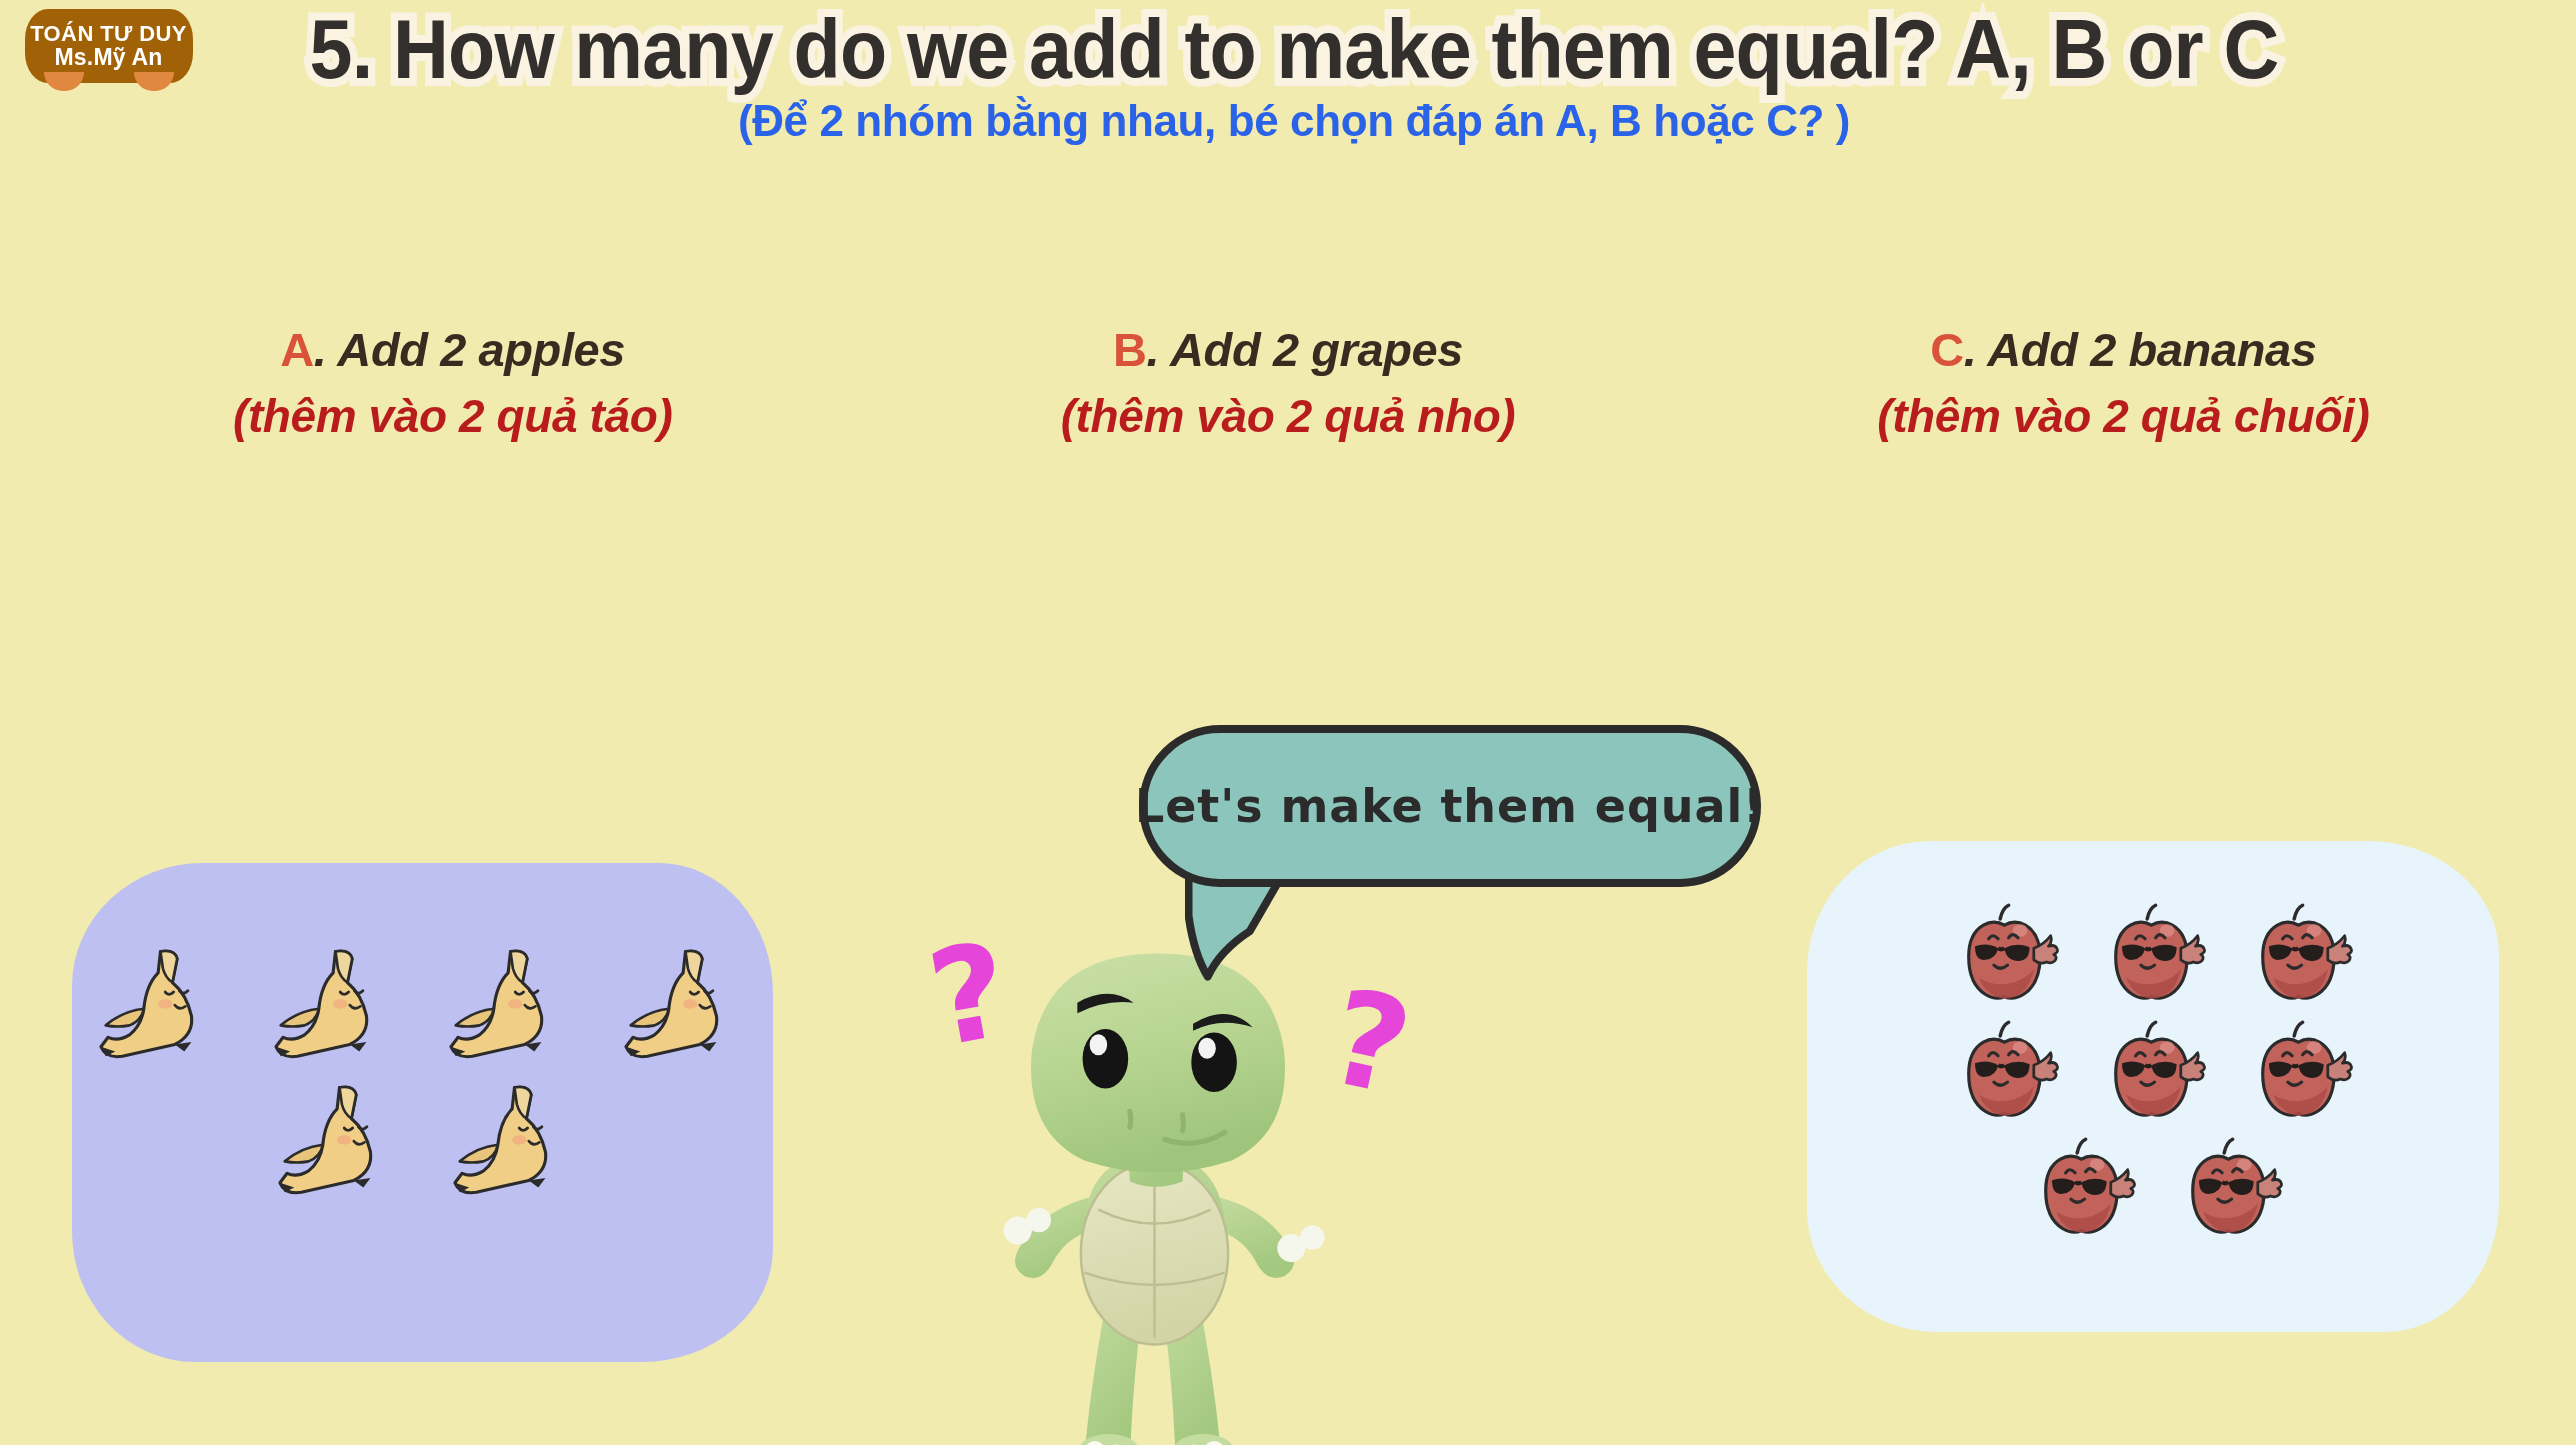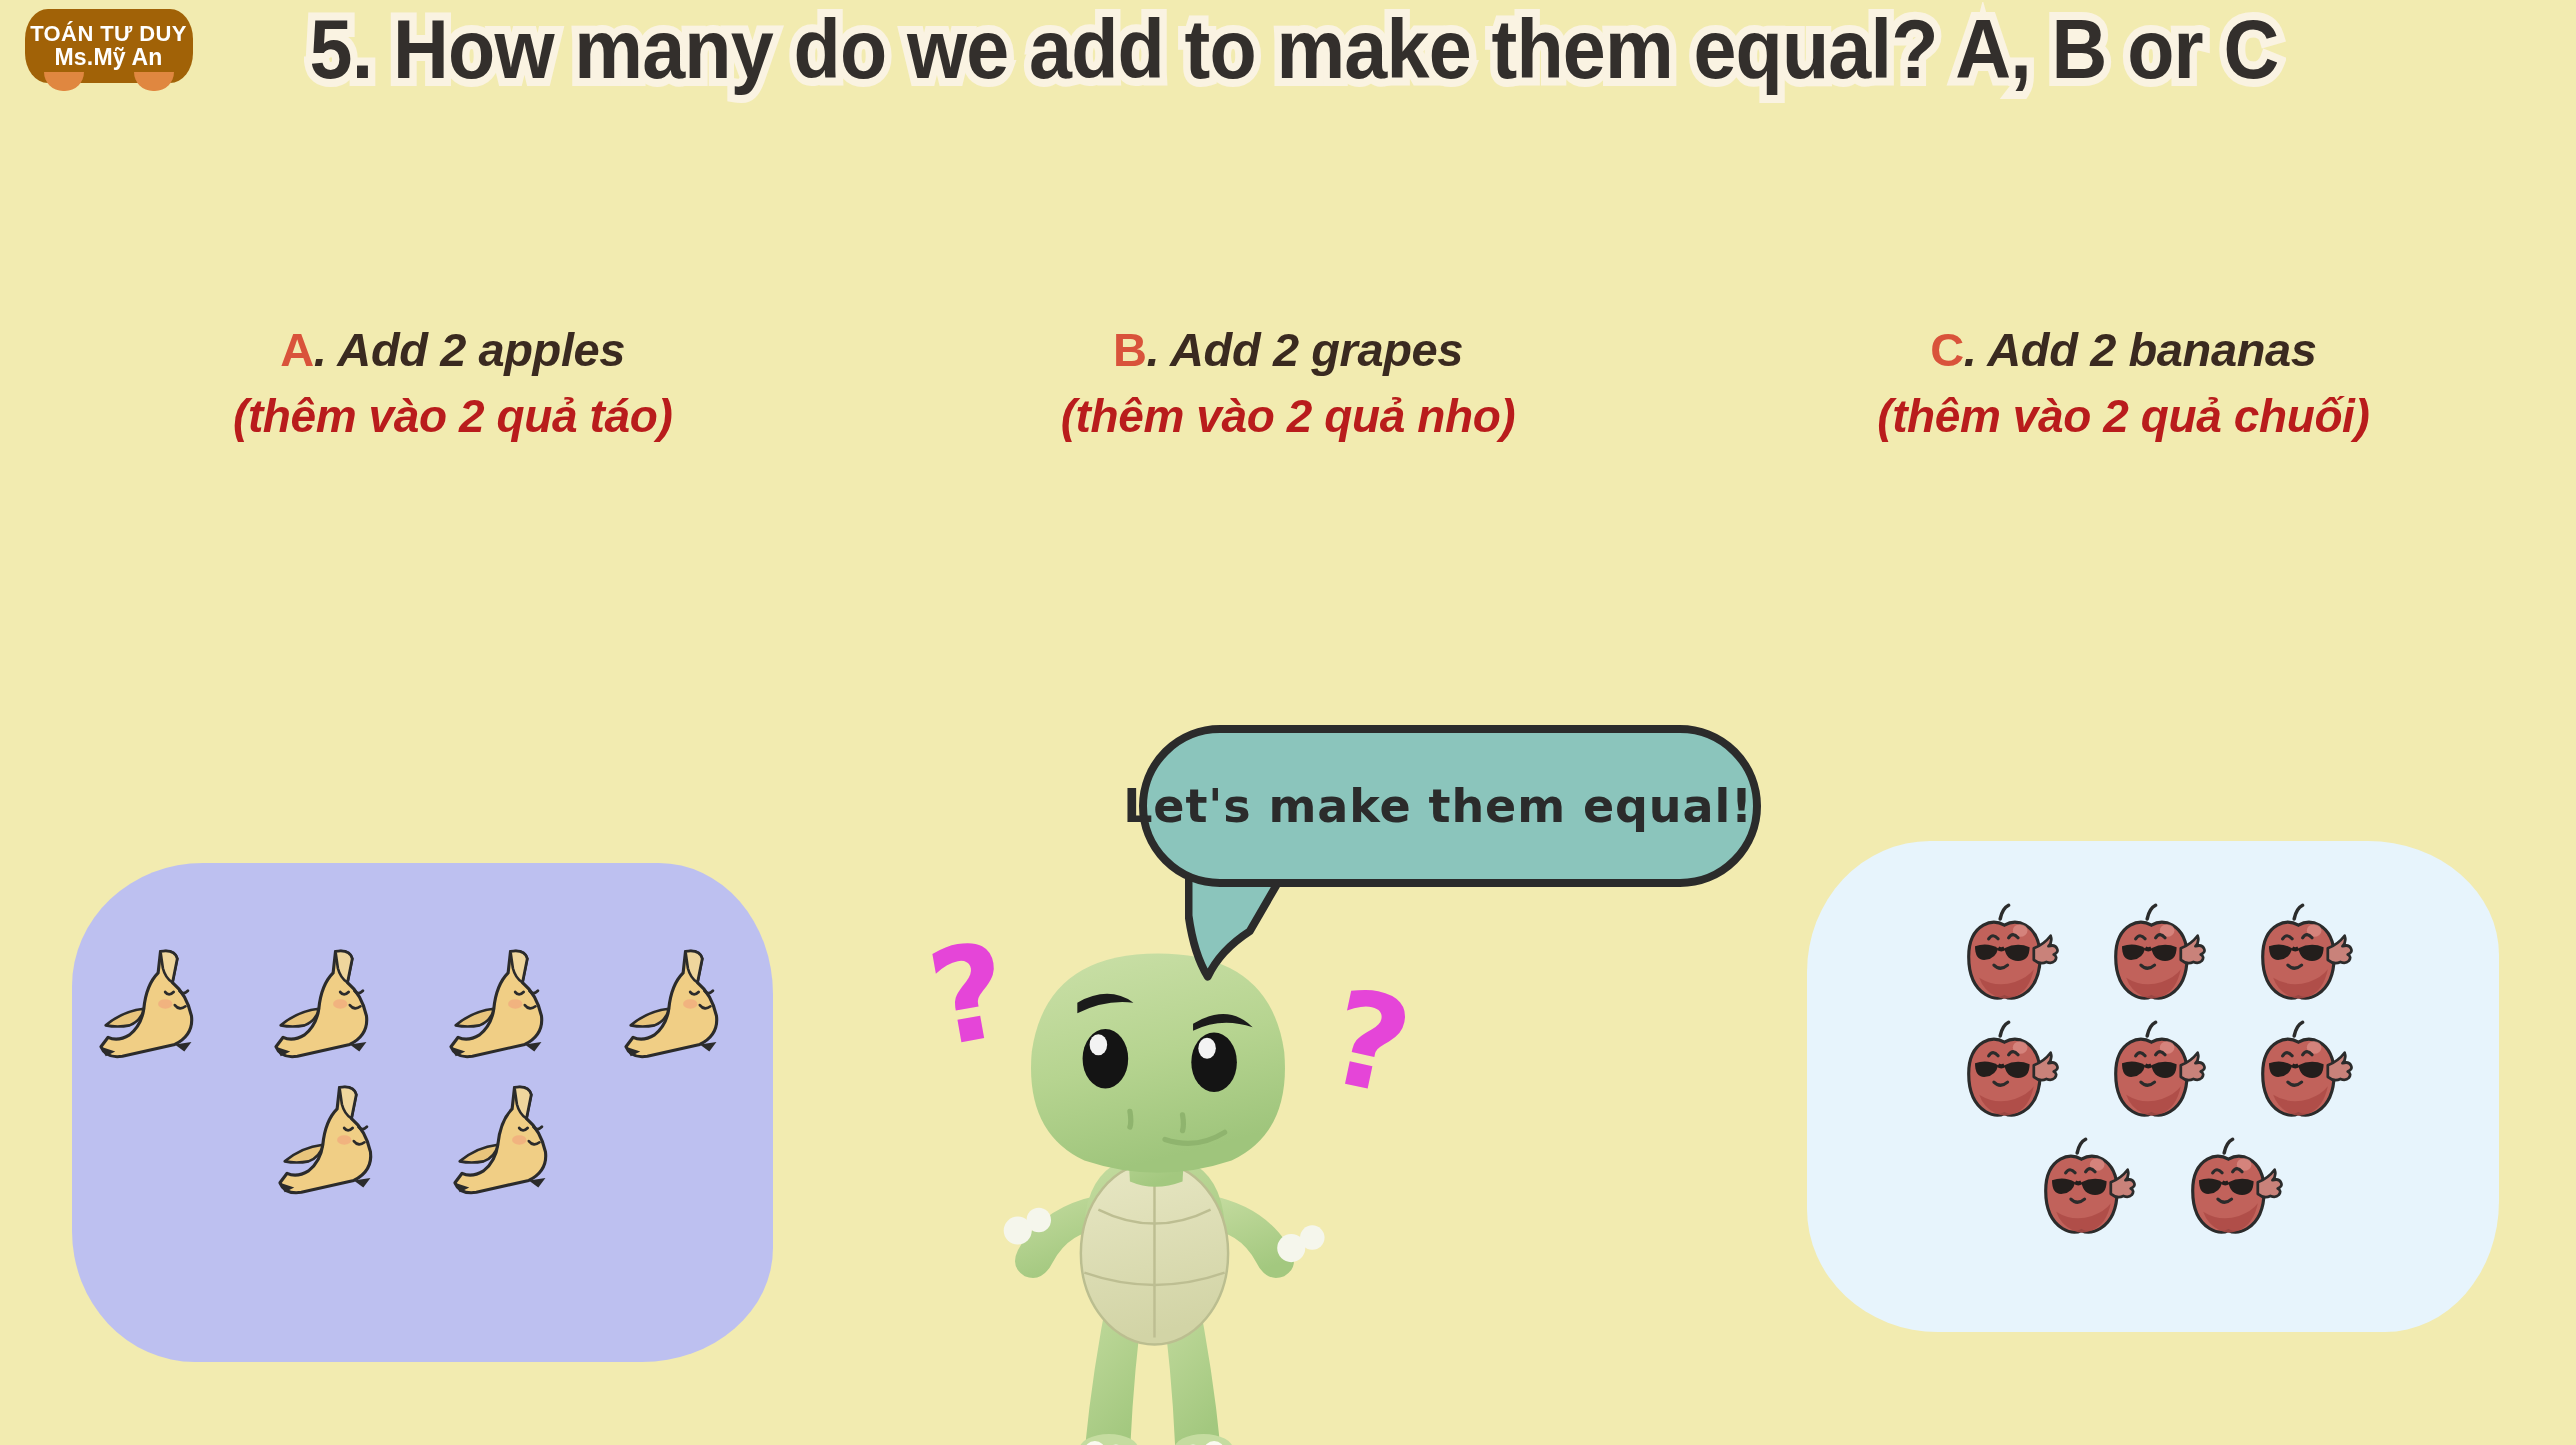--- a/index.html
+++ b/index.html
@@ -198,21 +198,21 @@
     position: absolute;
     left: 1139px;
     top: 725px;
     width: 622px;
     height: 162px;
     background: #8BC5BC;
     border: 8px solid #2B2B2B;
     border-radius: 83px;
     display: flex;
     align-items: center;
-    justify-content: flex-end;
+    justify-content: center;
     box-sizing: border-box;
     z-index: 6;
   }
   .speech-text {
     font-family: "DejaVu Sans", sans-serif;
     font-size: 46px;
     font-weight: bold;
     color: #2B2B2B;
     letter-spacing: 0.9px;
     white-space: nowrap;
@@ -253,20 +253,21 @@
 <div class="logo-badge">
   <div class="logo-line1">TOÁN TƯ DUY</div>
   <div class="logo-line2">Ms.Mỹ An</div>
 </div>
 
 <div class="title-wrap">
   <div class="title-layer">
     <div class="title-main title-stroke">5. How many do we add to make them equal? A, B or C</div>
     <div class="title-main title-fill">5. How many do we add to make them equal? A, B or C</div>
   </div>
+  <div class="title-sub">(Để 2 nhóm bằng nhau, bé chọn đáp án A, B hoặc C? )</div>
 </div>
 
 <div class="options">
 
   <div class="option">
     <div class="option-en"><span class="option-letter">A</span><span>. Add 2 apples</span></div>
     <div class="option-vi">(thêm vào 2 quả táo)</div>
   </div>
 
   <div class="option">

